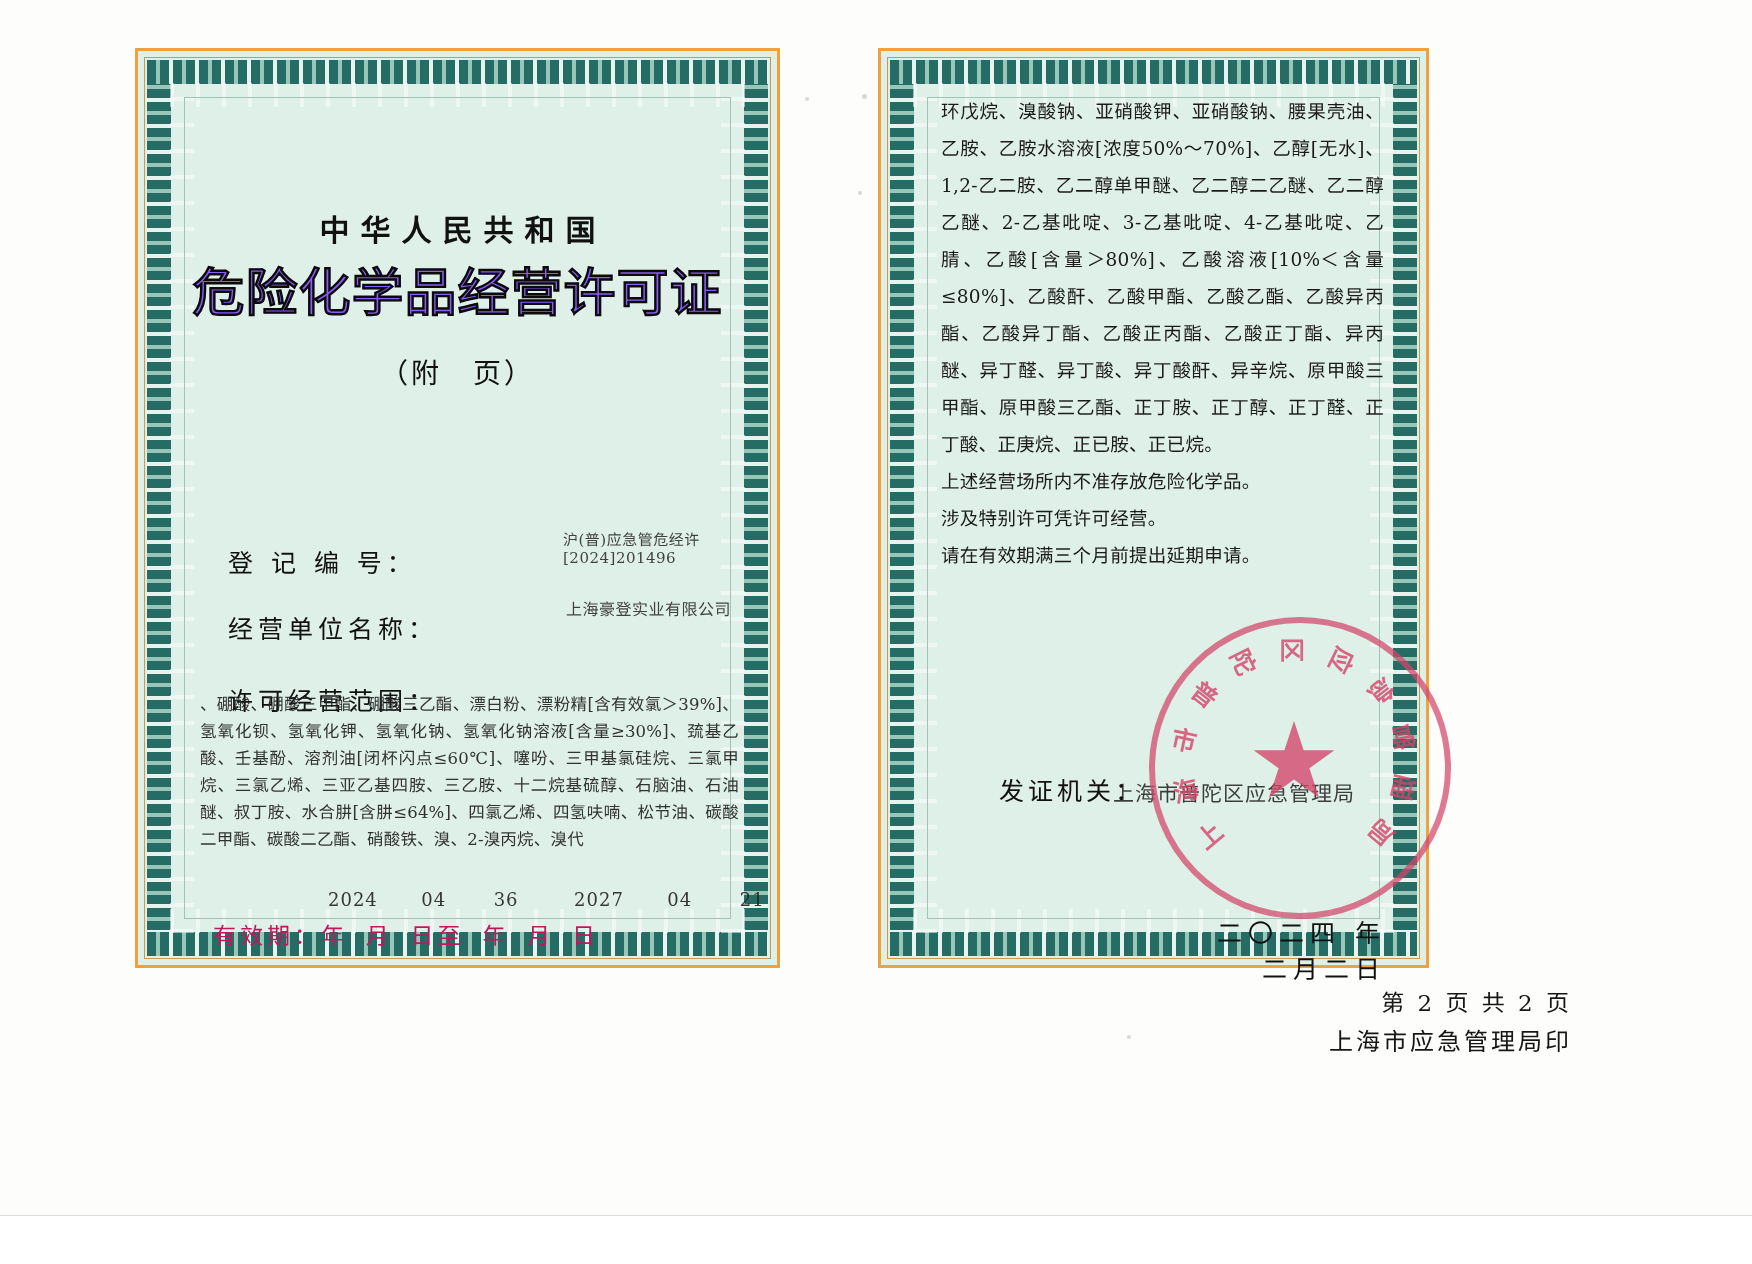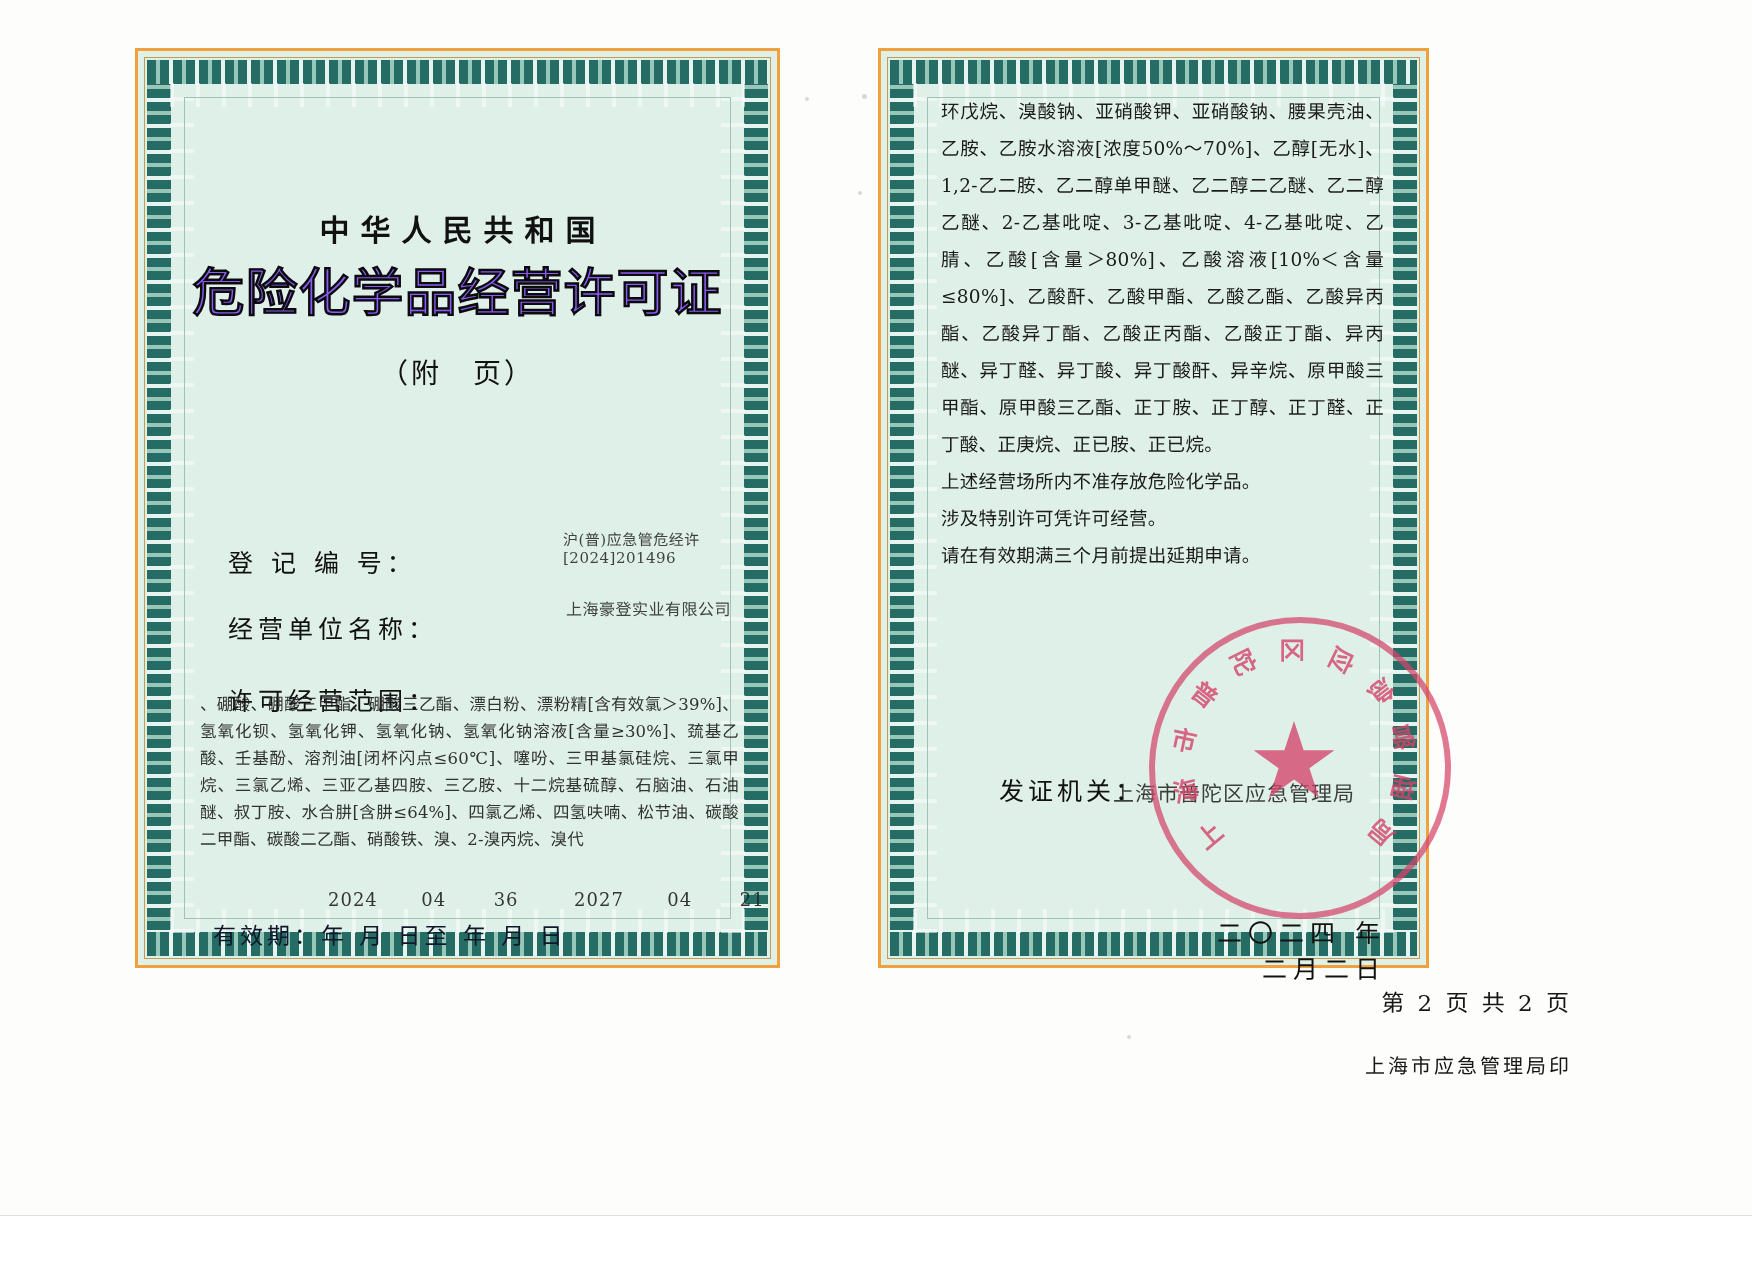--- a/index.html
+++ b/index.html
@@ -153,21 +153,22 @@
     letter-spacing: 0.2px;
     opacity: 0.92;
   }
 
   .validity-row {
     position: absolute;
     left: 75px;
     top: 866px;
     font-size: 23px;
     letter-spacing: 4px;
-    color: #0f172a;
+    color: #be185d;
+    font-family: Liberation Mono, monospace;
   }
   .validity-dates {
     position: absolute;
     left: 190px;
     top: 838px;
     font-size: 18px;
     letter-spacing: 1px;
     color: #232323;
     opacity: 0.9;
   }
@@ -261,21 +262,21 @@
   
   .footer-line {
     position: absolute;
     right: 180px;
     text-align: right;
     color: #161616;
     font-size: 23px;
     letter-spacing: 3px;
   }
   #footer-page { top: 984px; }
-  #footer-org { top: 1022px; font-size: 20px; margin-top: 28px; }
+  #footer-org { top: 1022px; font-size: 24px; }
 
   .speck {
     position: absolute;
     background: #b9b9b9;
     border-radius: 50%;
     opacity: 0.55;
   }
 </style>
 </head>
 <body>

